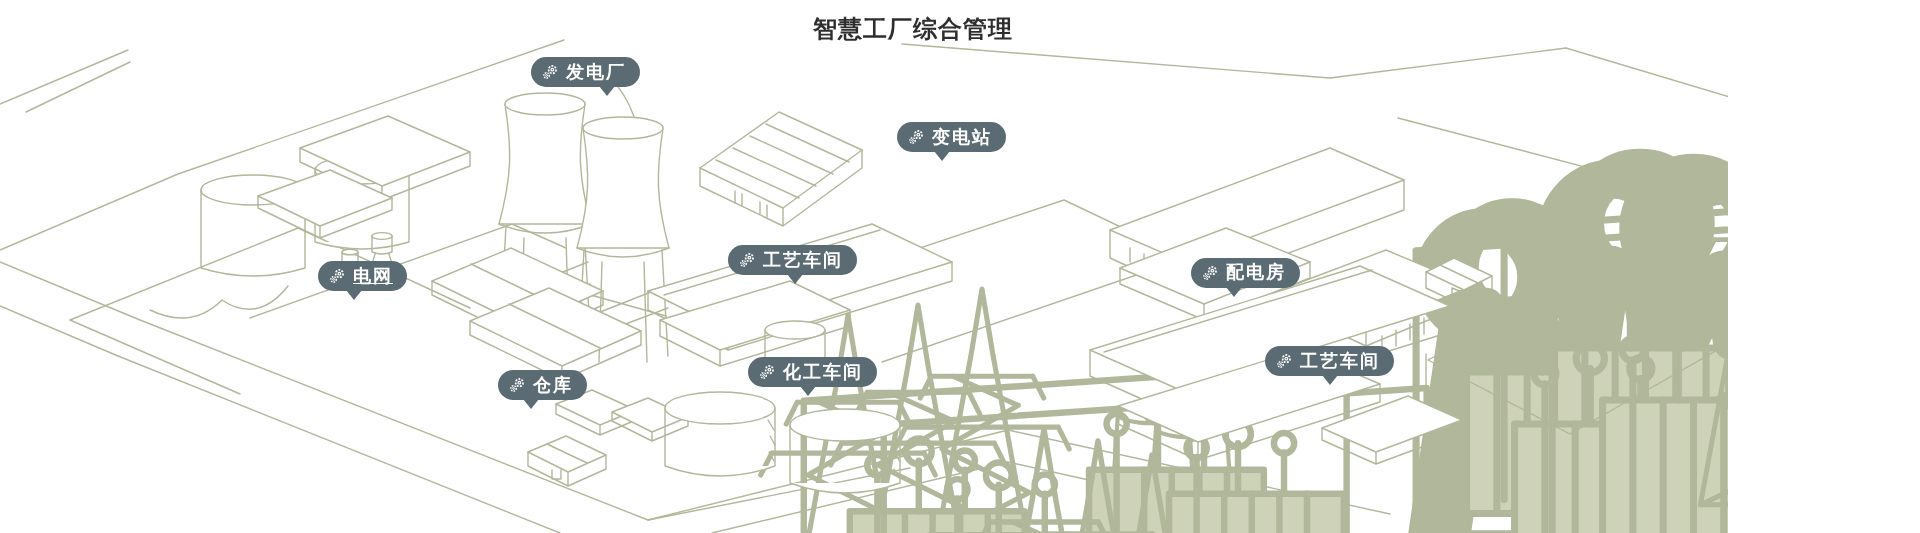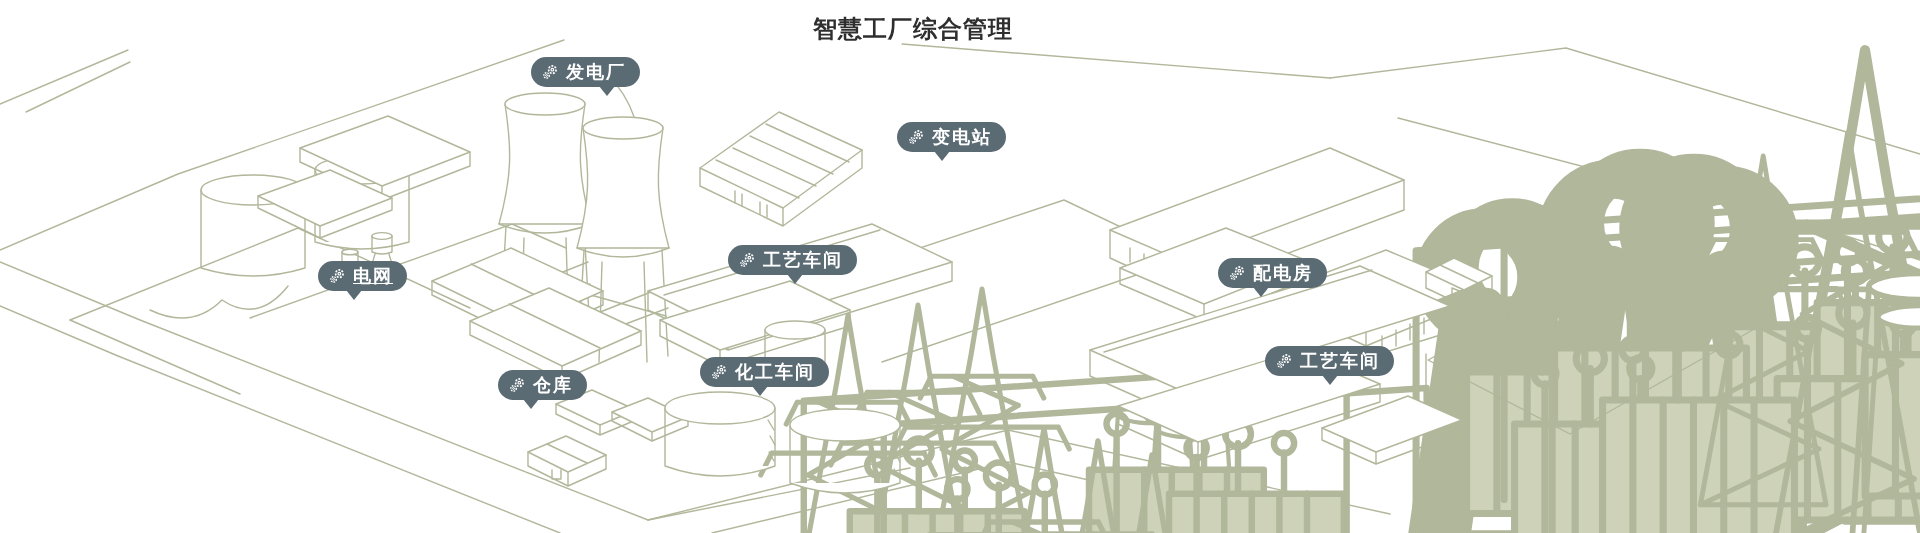--- a/index.html
+++ b/index.html
@@ -2,21 +2,21 @@
 <html style="--badge: #5b6b74; --title: #2e2e2e;"><head>
 <meta charset="utf-8">
 <style>
   :root{
     --badge:#5b6b74;
     --line:#b1b79a;
     --title:#2e2e2e;
   }
   *{margin:0;padding:0;box-sizing:border-box;}
   body{background:#fff;font-family:"Liberation Sans","DejaVu Sans",sans-serif;}
-  .stage{position:relative;width:1920px;height:533px;background:#fff;overflow:hidden;}
+  .stage{position:relative;width:1728px;height:533px;background:#fff;overflow:hidden;}
   .illustration{position:absolute;left:0;top:0;width:1920px;height:533px;}
   .page-title{
     position:absolute;left:813px;top:13px;width:200px;
     font-size:24px;font-weight:bold;color:var(--title);
     letter-spacing:1px;white-space:nowrap;z-index:3;
   }
   .badge-layer{position:absolute;inset:0;z-index:5;}
   .badge{
     position:absolute;display:inline-flex;align-items:center;gap:7px;
     background:var(--badge);color:#fff;border-radius:17px;
@@ -317,21 +317,21 @@
           <g fill="none" stroke="#ffffff">
             <circle cx="12.6" cy="7.4" r="4.1" stroke-width="1.9" stroke-dasharray="2.1 1.45"></circle>
             <circle cx="12.6" cy="7.4" r="1.5" stroke-width="1.3"></circle>
             <circle cx="6.2" cy="13.8" r="3" stroke-width="1.7" stroke-dasharray="1.7 1.25"></circle>
             <circle cx="6.2" cy="13.8" r="1" stroke-width="1.1"></circle>
           </g>
         </svg>
       </span>
       <span class="badge-text">工艺车间</span>
     </div>
-      <div class="badge" style="left: 1218px; top: 258px; --tail-left: 32%;">
+      <div class="badge" style="left: 1191px; top: 258px; font-family: Liberation Mono, monospace; --tail-left: 32%;">
       <span class="badge-icon">
         <svg class="gear-svg" viewBox="0 0 20 20" width="18" height="18" aria-hidden="true">
           <g fill="none" stroke="#ffffff">
             <circle cx="12.6" cy="7.4" r="4.1" stroke-width="1.9" stroke-dasharray="2.1 1.45"></circle>
             <circle cx="12.6" cy="7.4" r="1.5" stroke-width="1.3"></circle>
             <circle cx="6.2" cy="13.8" r="3" stroke-width="1.7" stroke-dasharray="1.7 1.25"></circle>
             <circle cx="6.2" cy="13.8" r="1" stroke-width="1.1"></circle>
           </g>
         </svg>
       </span>
@@ -343,21 +343,21 @@
           <g fill="none" stroke="#ffffff">
             <circle cx="12.6" cy="7.4" r="4.1" stroke-width="1.9" stroke-dasharray="2.1 1.45"></circle>
             <circle cx="12.6" cy="7.4" r="1.5" stroke-width="1.3"></circle>
             <circle cx="6.2" cy="13.8" r="3" stroke-width="1.7" stroke-dasharray="1.7 1.25"></circle>
             <circle cx="6.2" cy="13.8" r="1" stroke-width="1.1"></circle>
           </g>
         </svg>
       </span>
       <span class="badge-text">仓库</span>
     </div>
-      <div class="badge" style="left: 700px; top: 357px; font-family: Liberation Serif, serif; --tail-left: 40%;">
+      <div class="badge" style="left: 748px; top: 357px; font-family: Liberation Serif, serif; --tail-left: 40%;">
       <span class="badge-icon">
         <svg class="gear-svg" viewBox="0 0 20 20" width="18" height="18" aria-hidden="true">
           <g fill="none" stroke="#ffffff">
             <circle cx="12.6" cy="7.4" r="4.1" stroke-width="1.9" stroke-dasharray="2.1 1.45"></circle>
             <circle cx="12.6" cy="7.4" r="1.5" stroke-width="1.3"></circle>
             <circle cx="6.2" cy="13.8" r="3" stroke-width="1.7" stroke-dasharray="1.7 1.25"></circle>
             <circle cx="6.2" cy="13.8" r="1" stroke-width="1.1"></circle>
           </g>
         </svg>
       </span>

